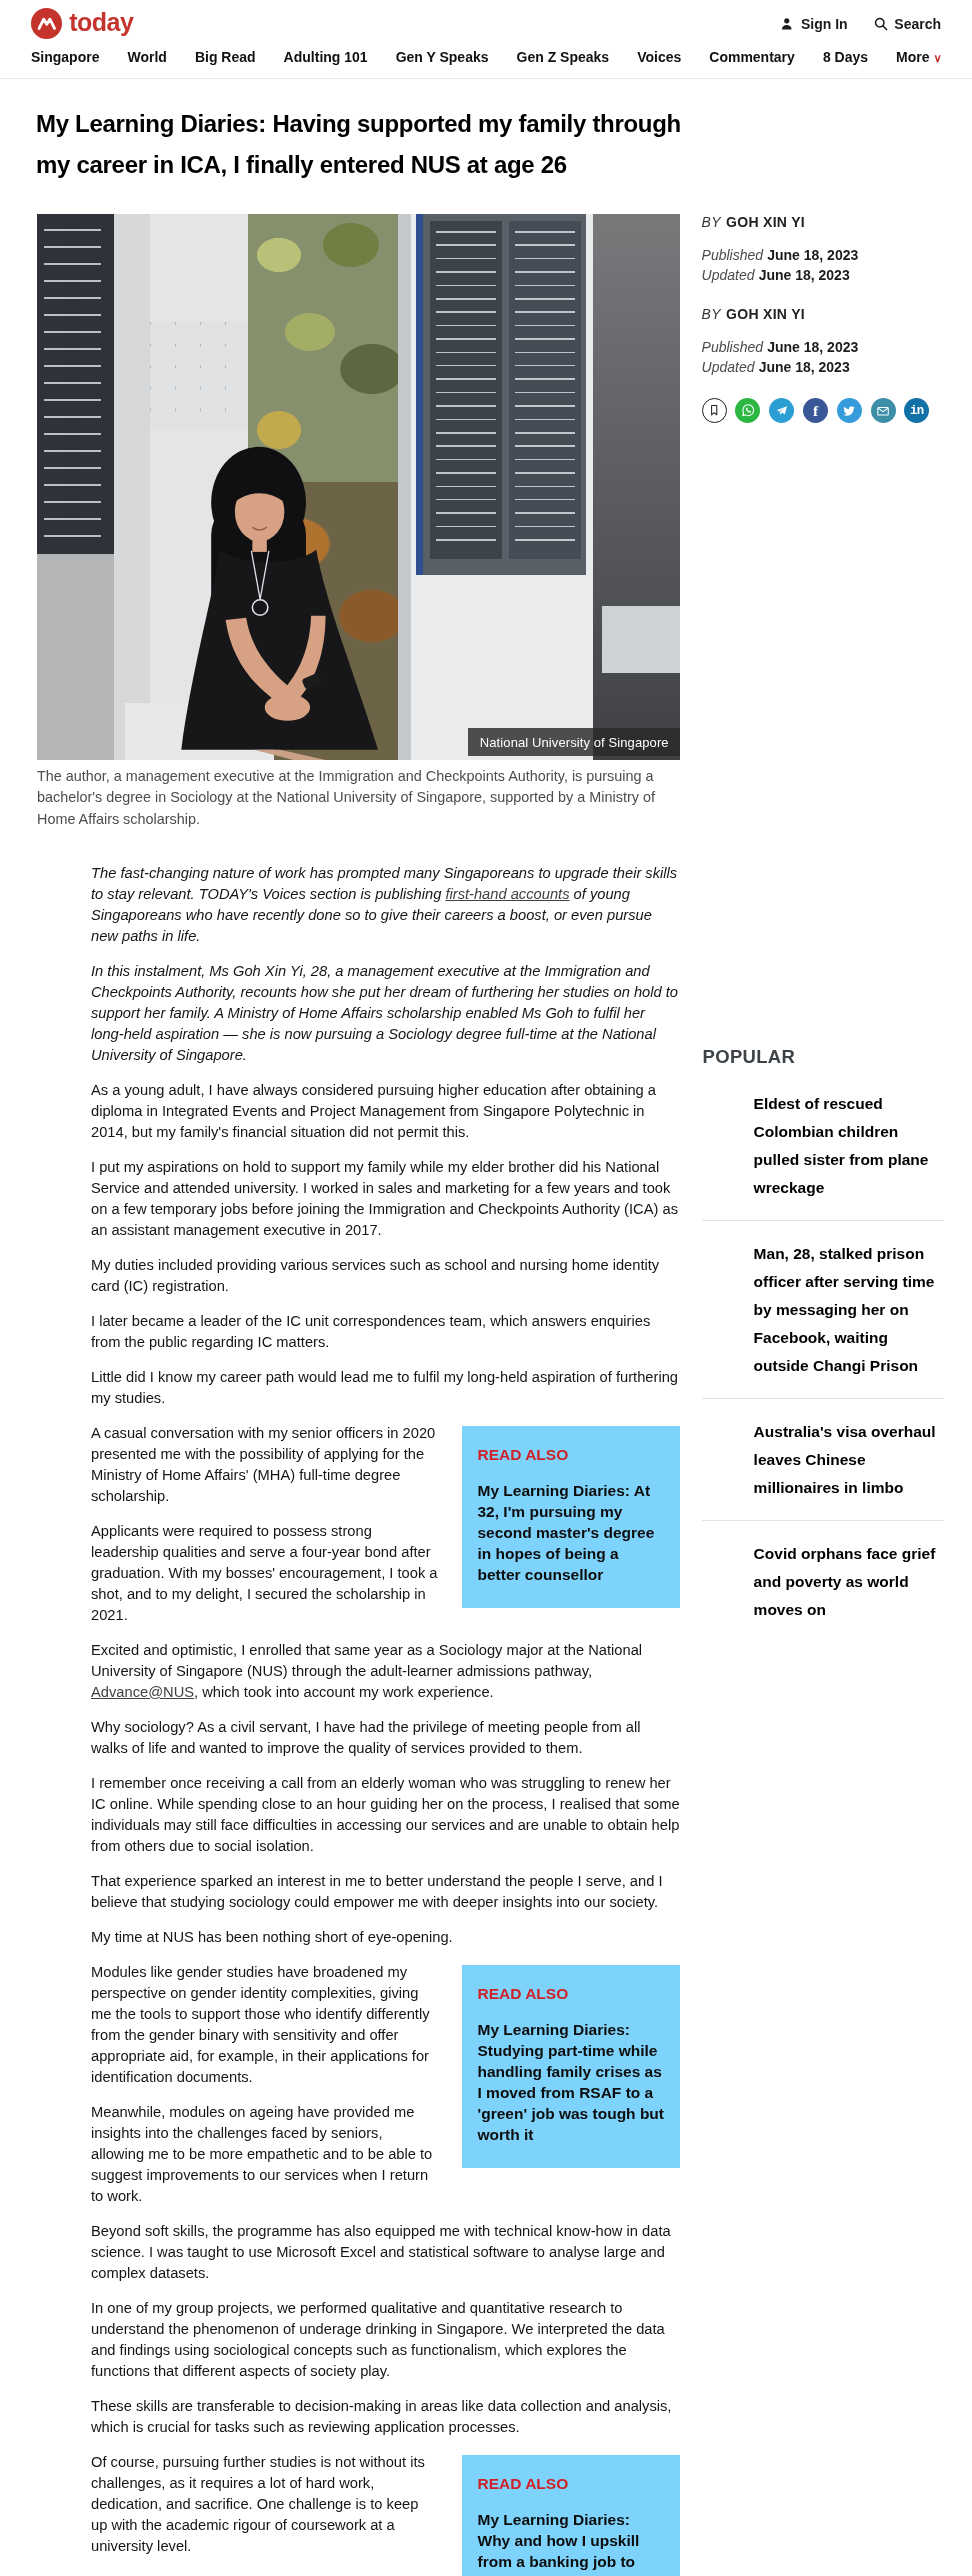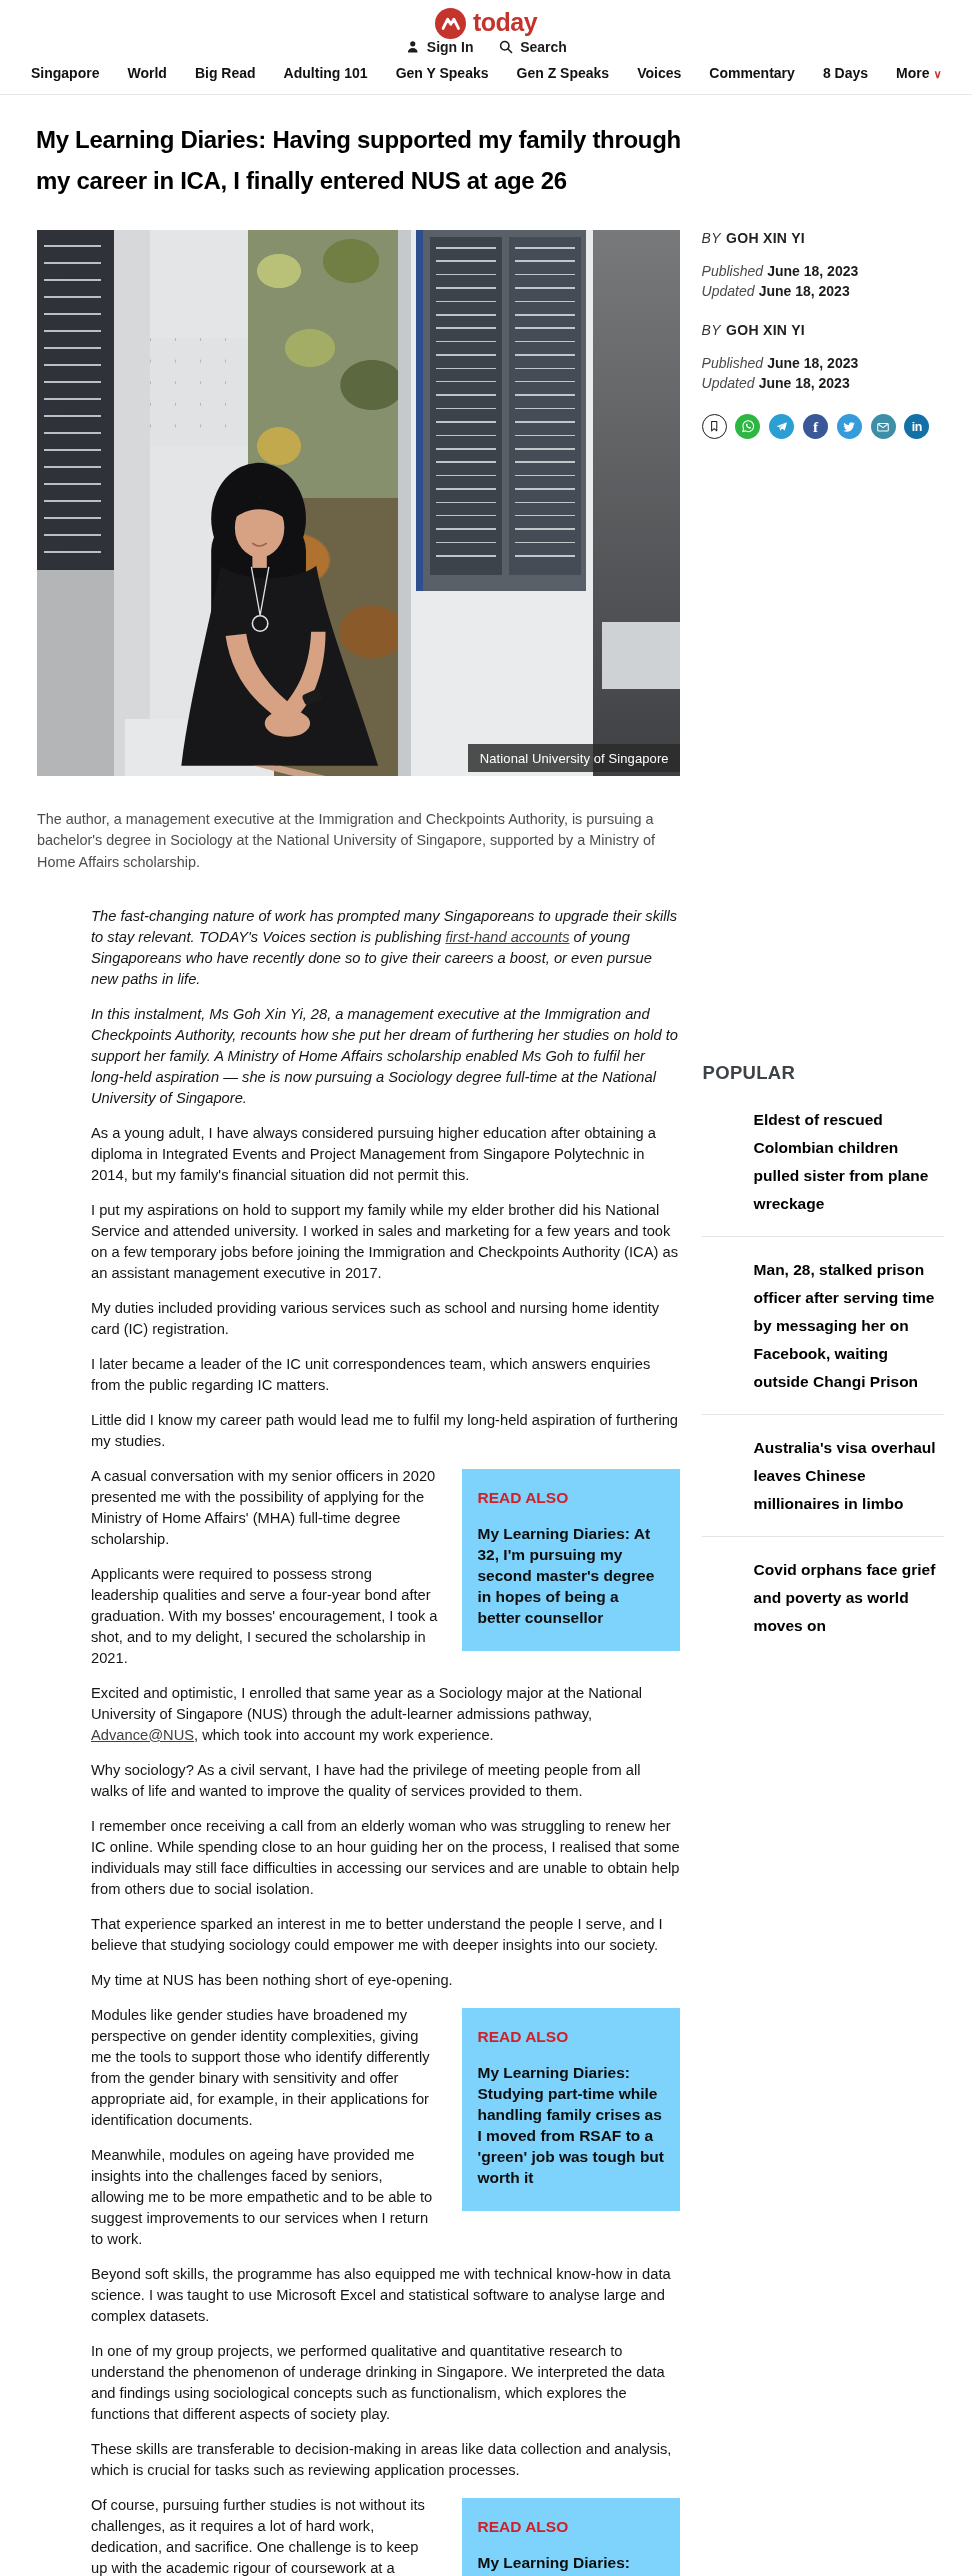--- a/index.html
+++ b/index.html
@@ -2,42 +2,42 @@
 <html style="font-size:8.2px"><head>
 <meta charset="utf-8">
 <style>
   * { box-sizing: border-box; }
   html,body { margin:0; padding:0; }
   body {
     width:973px; height:2886px; overflow:hidden; background:#fff;
     font-family:"Liberation Sans", sans-serif; color:#1a1a1a;
   }
   
-  .header-top { display:flex; justify-content:space-between; align-items:center; padding:8.2px 32px 3.1px 31px;flex-direction:column; }
+  .header-top { display:flex; justify-content:space-between; align-items:center; padding:8.2px 32px 3.1px 31px; }
   .brand { display:flex; align-items:center; gap:7.2px; }
   .logo-circle { width:31px; height:31px; border-radius:50%; background:#c5332d; display:flex; align-items:center; justify-content:center; }
   .logo-text { color:#c5332d; font-weight:bold; font-size:25px; letter-spacing:-0.5px; position:relative; top:-1.5px; }
   .header-actions { display:flex; align-items:center; gap:25px; font-size:14px; font-weight:bold; color:#1a1a1a; }
   .header-action { display:flex; align-items:center; gap:6.2px; cursor:pointer; }
   .site-nav { display:flex; justify-content:space-between; align-items:center; padding:7.2px 31px 12.4px 31px; border-bottom:0.5px solid #e7e7e7; }
   .nav-item { font-size:14px; font-weight:bold; color:#111; cursor:pointer; white-space:nowrap; }
   .nav-chevron { color:#c5332d; font-size:11.3px; margin-left:4.1px; }
   
   h1.article-title { margin:24px 258px 0 36px; font-size:24px; line-height:41px; font-weight:800; letter-spacing:-0.3px; color:#000; }
   
   .content { display:flex; gap:21.6px; padding:0 29px 0 37px; margin-top:29px; align-items:flex-start; }
   .col-left { width:643px; }
   .col-right { width:242px; }
   
   figure.photo { position:relative; margin:0; width:643px; height:546px; background:#b4b5b7; overflow:hidden; }
   .ps { position:absolute; }
   .plaque-lines { background-repeat:no-repeat; }
   .credit-box { position:absolute; right:0; bottom:4.1px; background:rgba(42,42,42,.82); color:#fff; font-size:13px; padding:6.2px 11.3px; letter-spacing:0.1px; }
   
-  .caption { font-size:14.4px; line-height:21.6px; color:#4c4c4c; margin:33px 0 0 0; width:640px; }
+  .caption { font-size:14.4px; line-height:21.6px; color:#4c4c4c; margin:6px 0 0 0; width:640px; }
   
   #article-body { margin-top:32px; padding-left:54px; font-size:14.7px; line-height:21px; color:#151515; }
   #article-body p { margin:0 0 14px 0; }
   #article-body p.italic { font-style:italic; }
   a.red-link { color:#404040; text-decoration:underline; cursor:pointer; }
   .read-also { float:right; width:218px; background:#7dd3fc; padding:18.5px 15.5px 23px 15.5px; margin:3.1px 0 15.5px 24px; }
   .ra-label { color:#cf2127; font-weight:bold; font-size:15.5px; margin:0 0 14.4px 0; font-style:normal; }
   .ra-title { font-weight:bold; font-size:15.5px; line-height:21px; color:#0d0d0d; margin:0; font-style:normal; cursor:pointer; }
   
   .byline-block { font-size:14px; color:#222; margin-bottom:20.6px; }
@@ -243,21 +243,21 @@
           </span>
           <span class="share-btn" style="background: rgb(61, 143, 168);">
             <span style="display: flex; align-items: center; justify-content: center;">
               <svg width="14" height="14" viewBox="0 0 24 24">
                 <rect x="3" y="6" width="18" height="13" rx="1.5" fill="none" stroke="#fff" stroke-width="1.8"></rect>
                 <path d="M4 7.2 12 13l8-5.8" fill="none" stroke="#fff" stroke-width="1.8"></path>
               </svg>
             </span>
           </span>
           <span class="share-btn" style="background: rgb(18, 113, 166);">
-            <span style="display: flex; align-items: center; justify-content: center;">
+            <span style="display: flex; align-items: center; justify-content: center; font-family: Liberation Mono, monospace;">
               <span class="share-glyph-in">in</span>
             </span>
           </span>
         </div>
       <section class="popular">
         <h2 class="popular-heading">POPULAR</h2>
         <ul class="popular-list" id="popular-list">
             <li class="popular-item">Eldest of rescued Colombian children pulled sister from plane wreckage</li>
             <li class="popular-item">Man, 28, stalked prison officer after serving time by messaging her on Facebook, waiting outside Changi Prison</li>
             <li class="popular-item">Australia's visa overhaul leaves Chinese millionaires in limbo</li>

